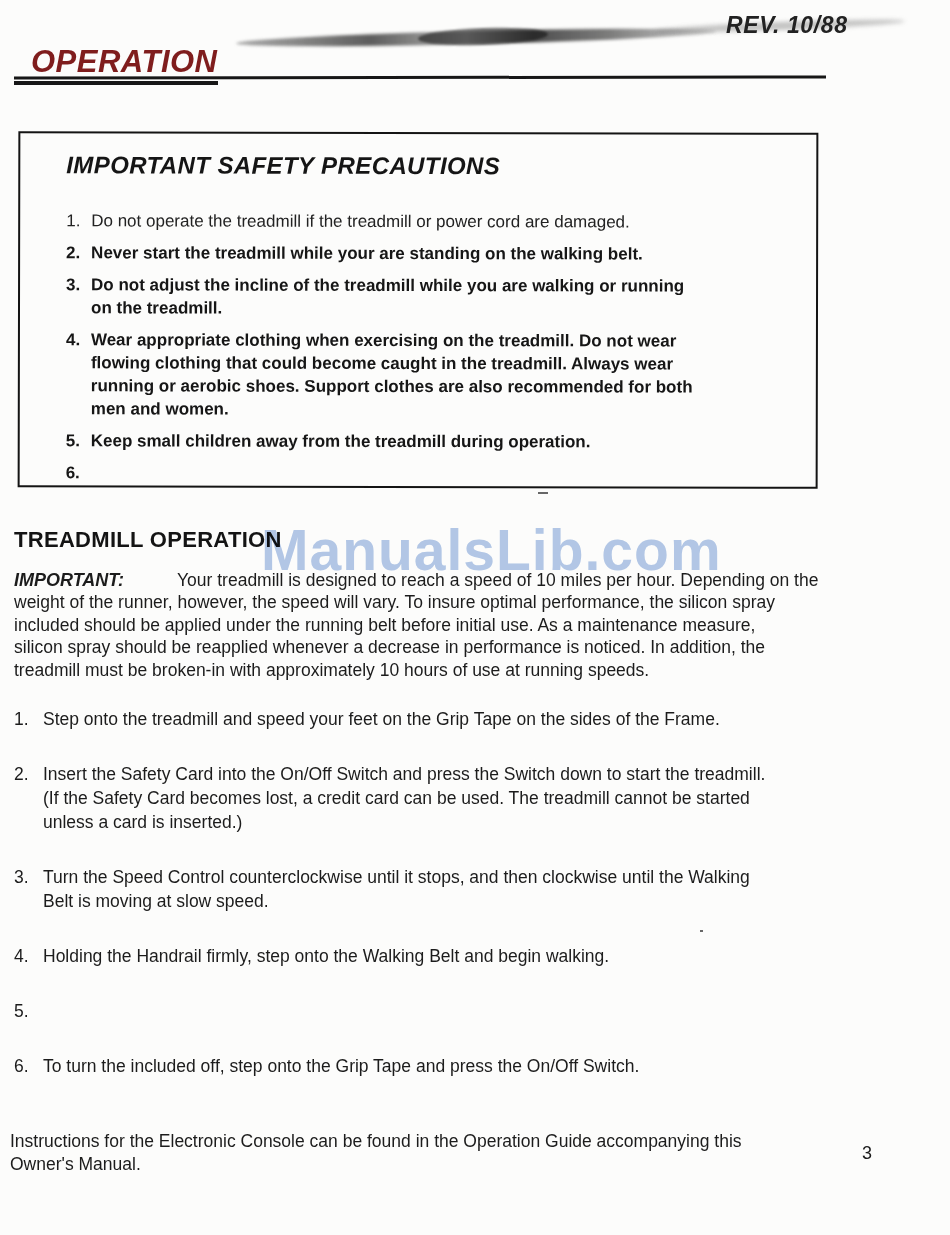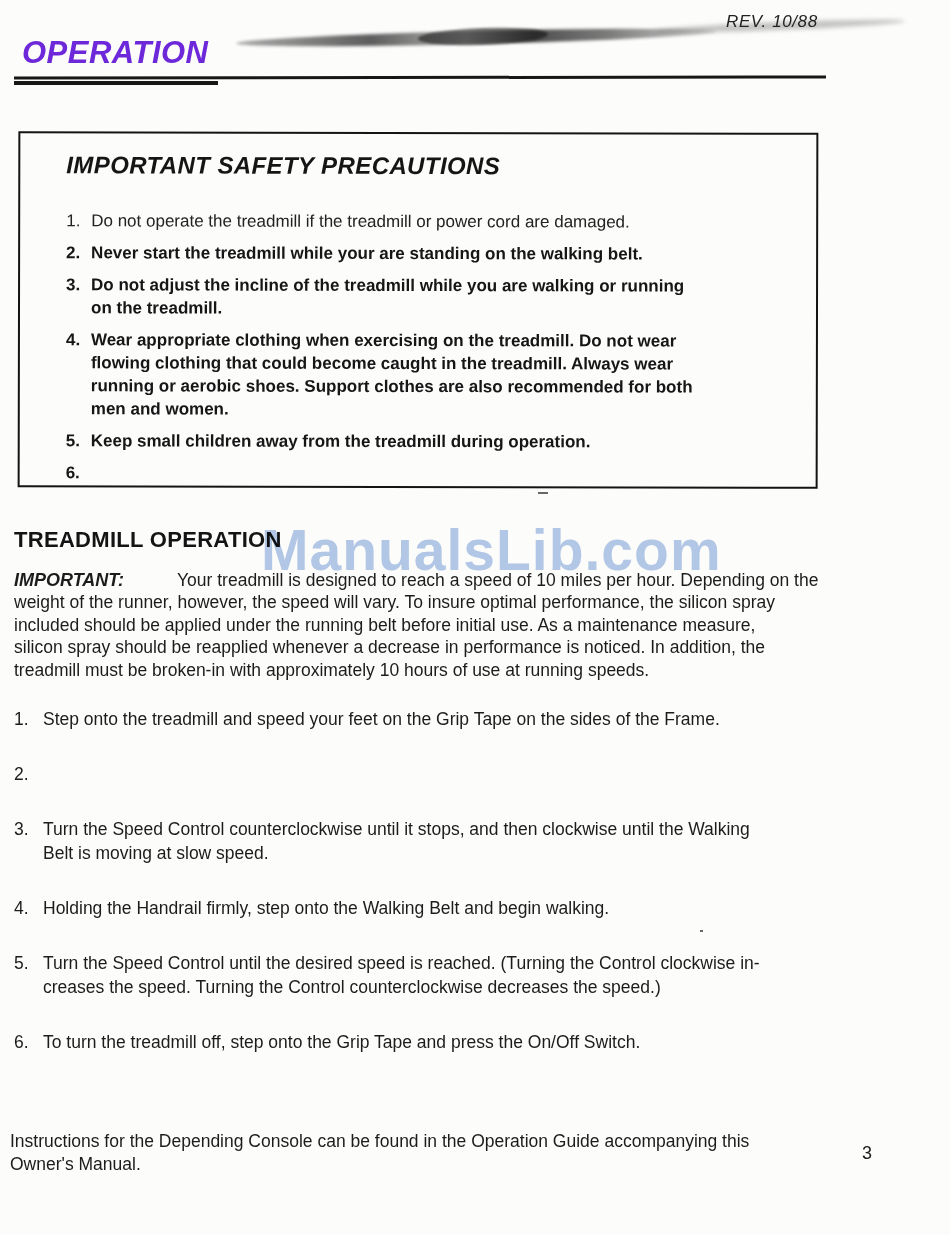--- a/index.html
+++ b/index.html
@@ -4,27 +4,27 @@
 <style>
   html,body { margin:0; padding:0; background:#e8e8e8; }
   .page {
     position:relative; width:950px; height:1235px; margin:0 auto;
     background:#fcfcfb; overflow:hidden;
     font-family:"Liberation Sans", sans-serif; color:#1a1a1a;
   }
   
   .rev {
     position:absolute; top:12px; left:726px;
-    font-style:italic; font-weight:normal; font-size:17px; letter-spacing:.6px;
+    font-style:italic; font-weight:bold; font-size:23px; letter-spacing:.6px;
     color:#222;
   }
   .page-title {
-    position:absolute; top:28px; left:15px; margin:7px;
+    position:absolute; top:28px; left:15px; margin:16px;
     font-style:italic; font-weight:bold; font-size:31px; letter-spacing:.5px;
-    color:#6d28d9;
+    color:#7f1d1d;
   }
   .rule  { position:absolute; top:76px; left:14px; width:812px; height:3px;
            background:#171717; transform:rotate(-.08deg); }
   .rule2 { position:absolute; top:81px; left:14px; width:204px; height:4px;
            background:#171717; }
   
   .smudge { position:absolute; border-radius:50%; pointer-events:none; }
   .s1 { left:236px; top:31px; width:480px; height:13px; transform:rotate(-1.4deg);
         filter:blur(1.5px);
         background:linear-gradient(90deg, rgba(70,70,70,.45), rgba(25,25,25,.7) 28%,
@@ -139,40 +139,41 @@
 treadmill must be broken-in with approximately 10 hours of use at running speeds.</span>
   </p>
 
   <div class="steps">
     <div class="step">
       <span class="num">1.</span>
       <span class="txt">Step onto the treadmill and speed your feet on the Grip Tape on the sides of the Frame.</span>
     </div>
     <div class="step">
       <span class="num">2.</span>
+      <span class="txt">Insert the Safety Card into the On/Off Switch and press the Switch down to start the treadmill.
+(If the Safety Card becomes lost, a credit card can be used. The treadmill cannot be started
+unless a card is inserted.)</span>
     </div>
     <div class="step">
       <span class="num">3.</span>
       <span class="txt">Turn the Speed Control counterclockwise until it stops, and then clockwise until the Walking
 Belt is moving at slow speed.</span>
     </div>
     <div class="step">
       <span class="num">4.</span>
       <span class="txt">Holding the Handrail firmly, step onto the Walking Belt and begin walking.</span>
     </div>
     <div class="step">
       <span class="num">5.</span>
-      <span class="txt">Turn the Speed Control until the desired speed is reached. (Turning the Control clockwise in-
-creases the speed. Turning the Control counterclockwise decreases the speed.)</span>
     </div>
     <div class="step">
       <span class="num">6.</span>
-      <span class="txt">To turn the treadmill off, step onto the Grip Tape and press the On/Off Switch.</span>
+      <span class="txt">To turn the included off, step onto the Grip Tape and press the On/Off Switch.</span>
     </div>
   </div>
 
-  <p class="footer">Instructions for the Depending Console can be found in the Operation Guide accompanying this
+  <p class="footer">Instructions for the Electronic Console can be found in the Operation Guide accompanying this
 Owner's Manual.</p>
   <div class="page-num">3</div>
 
   <div class="watermark" style="color: rgb(180, 201, 233);">ManualsLib.com</div>
 
 </div>
 
 </body></html>

